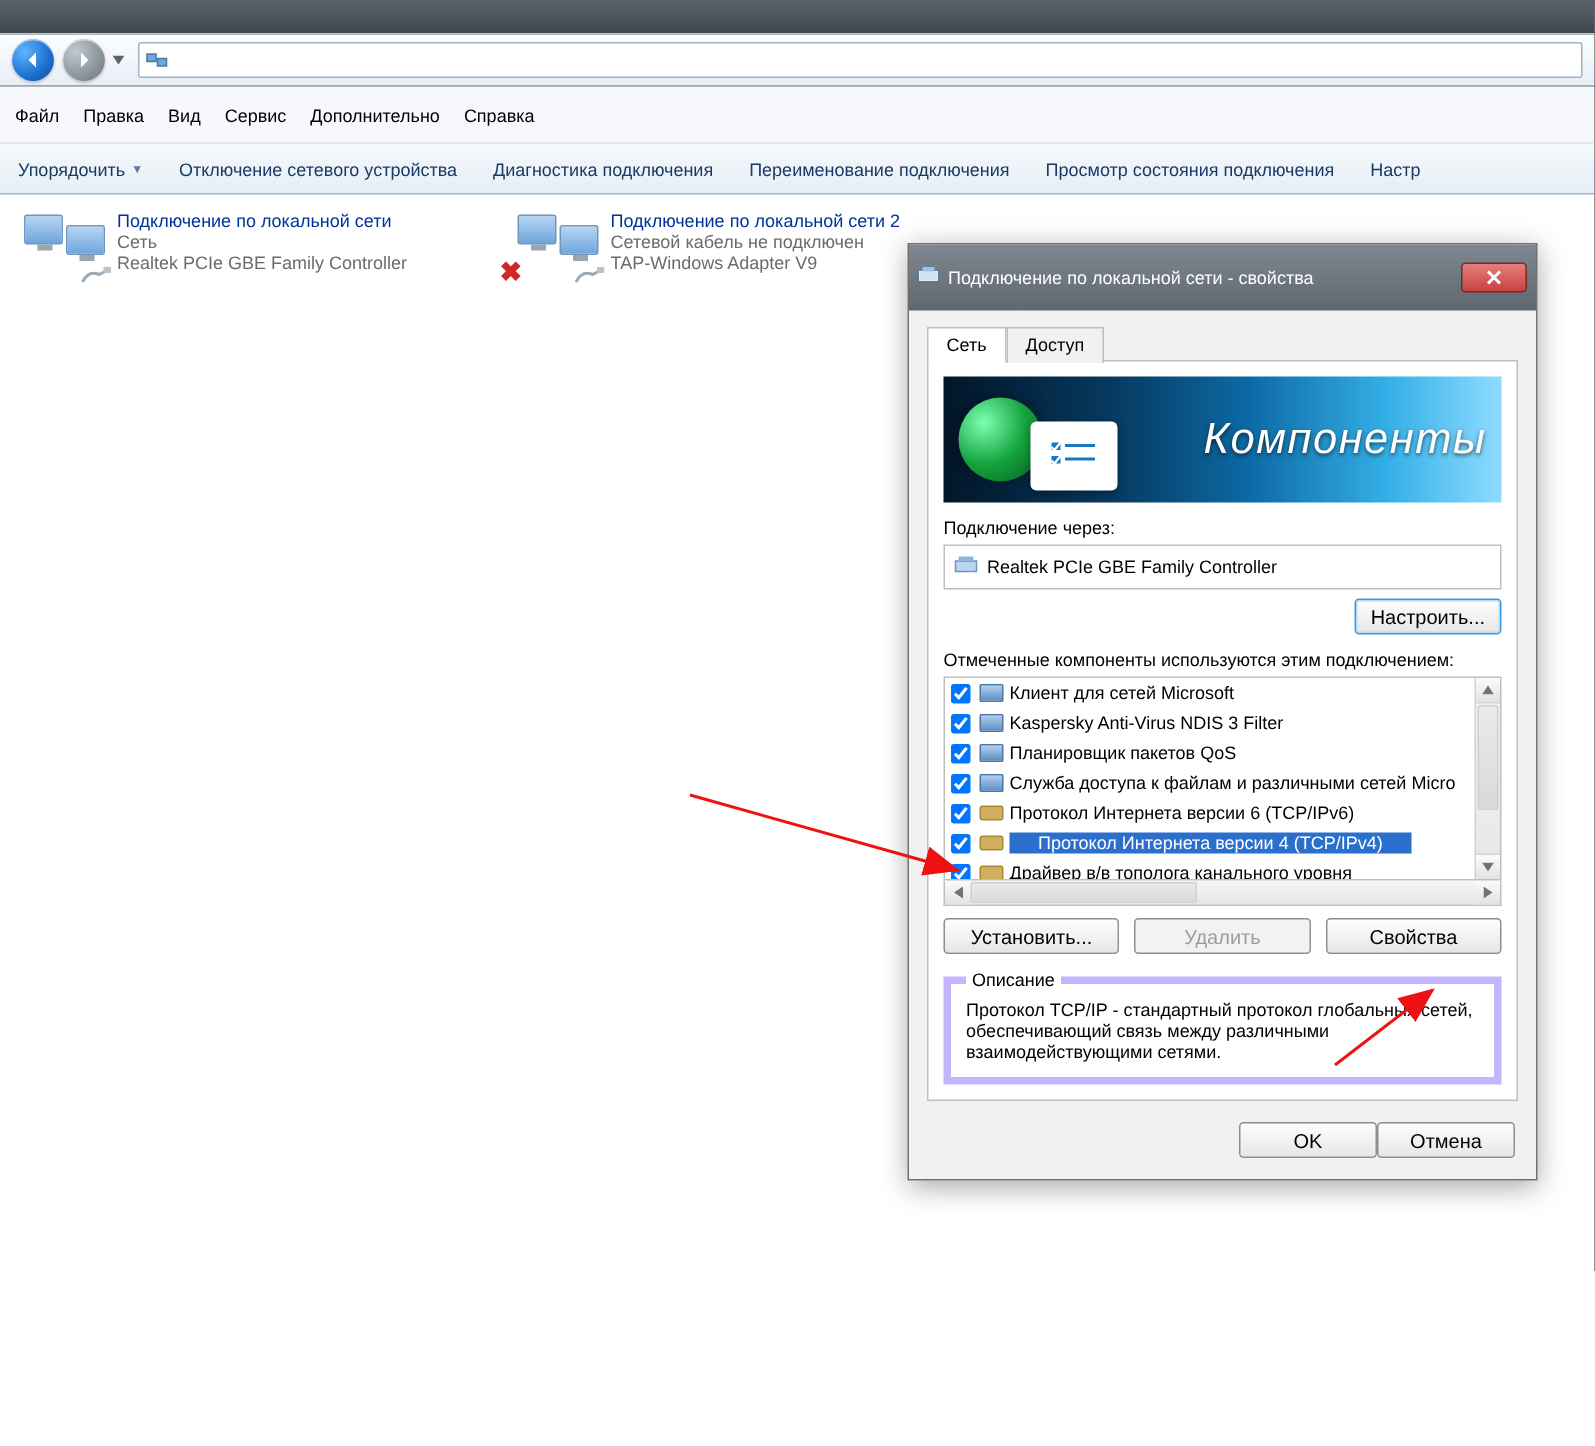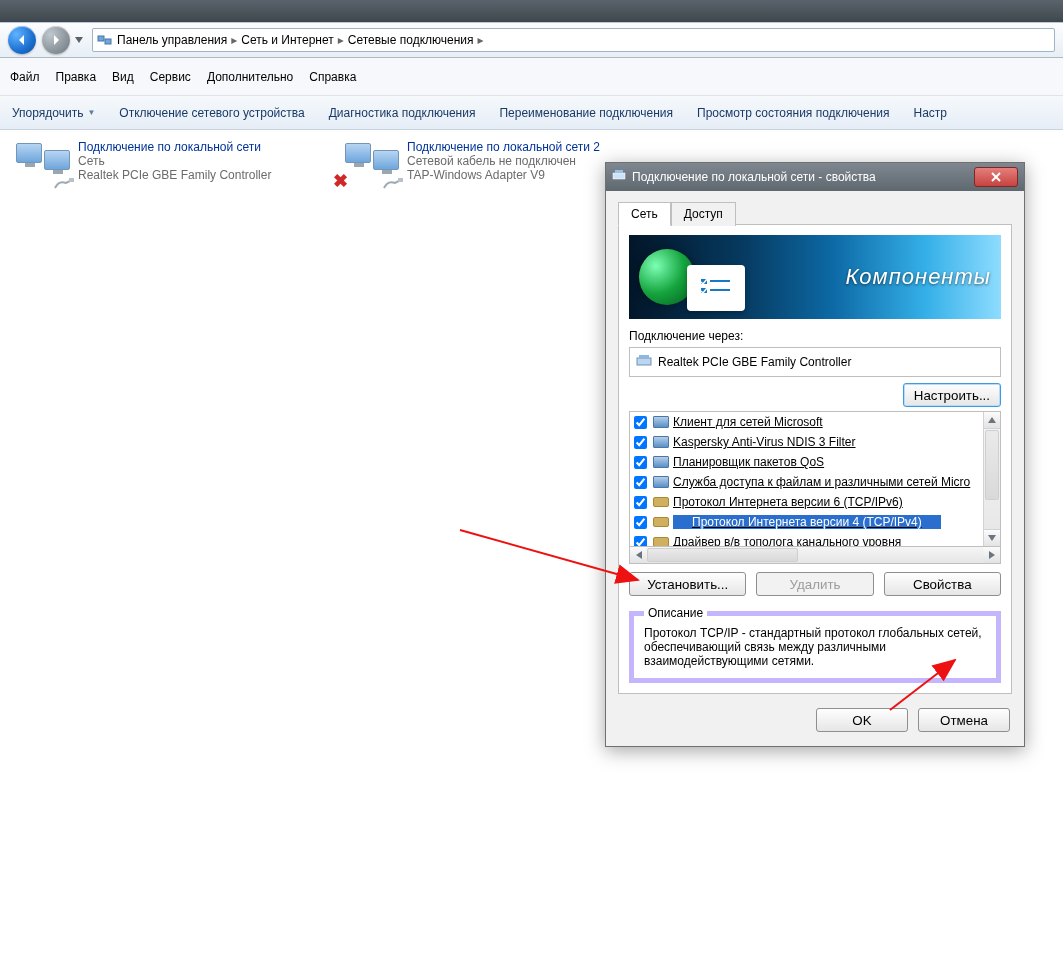--- a/index.html
+++ b/index.html
@@ -77,21 +77,21 @@
   .conn.c1 { left:16px; top:10px; width:310px; }
   .conn.c2 { left:345px; top:10px; width:280px; }
 
   
   .dialog {
     position:absolute; left:605px; top:32px; width:420px;
     background:#f1f1f1; border:1px solid #707070;
     box-shadow:0 4px 18px rgba(0,0,0,.35);
   }
   .dlg-title {
-    height:28px; background: linear-gradient(#7f8890,#5f676f);
+    height:44px; background: linear-gradient(#7f8890,#5f676f);
     color:#fff; display:flex; align-items:center; gap:6px; padding:0 6px; font-size:12px;
   }
   .dlg-title .spacer { flex:1; }
   .dlg-close {
     width:44px; height:20px; border-radius:3px;
     background:linear-gradient(#e47f7d,#c74340); border:1px solid #7e2826;
     display:flex; align-items:center; justify-content:center; cursor:pointer;
   }
   .dlg-close svg { stroke:#fff; stroke-width:2; }
 
@@ -115,21 +115,21 @@
   .banner .globe {
     width:56px; height:56px; border-radius:50%;
     background: radial-gradient(circle at 30% 30%, #7dffb4, #15a43e 50%, #055a1d);
     box-shadow:0 0 12px rgba(0,0,0,.4);
   }
   .banner .clip {
     width:58px; height:46px; background:#fff; border-radius:4px; display:flex; align-items:center; justify-content:center;
     position:relative; box-shadow:0 2px 4px rgba(0,0,0,.3); margin-left:-18px; margin-top:22px;
   }
   .banner .clip svg { fill:#1679c6; }
-  .banner .word { font-size:22px; font-style:italic; letter-spacing:1px; text-shadow:0 1px 3px rgba(0,0,0,.6); margin-left:auto; }
+  .banner .word { font-size:29px; font-style:italic; letter-spacing:1px; text-shadow:0 1px 3px rgba(0,0,0,.6); margin-left:auto; }
 
   .label { margin:10px 0 4px; }
 
   .adapter-row {
     border:1px solid #bfbfbf; background:#fff; height:30px;
     display:flex; align-items:center; gap:6px; padding:0 6px;
   }
   .btn-row { display:flex; justify-content:flex-end; margin-top:6px; }
   .w-btn {
     min-width:92px; height:24px; padding:0 10px;
@@ -152,32 +152,32 @@
 
   .comp-hscroll {
     height:17px; border:1px solid #bfbfbf; border-top:none; background:linear-gradient(#f5f5f5,#e6e6e6);
     display:flex; align-items:center;
   }
   .comp-hscroll .sbtn { width:17px; height:100%; display:flex; align-items:center; justify-content:center; background:linear-gradient(#fbfbfb,#e3e3e3);}
   .comp-hscroll .track { flex:1; height:100%; position:relative; }
   .comp-hscroll .thumb { position:absolute; left:0; top:1px; bottom:1px; width:45%; background:linear-gradient(#eaeaea,#d9d9d9); border:1px solid #cfcfcf; border-radius:2px; }
 
   .comp-item {
-    height:20px; display:flex; align-items:center; gap:4px; padding:0 4px; white-space:nowrap;text-decoration:underline;
+    height:20px; display:flex; align-items:center; gap:4px; padding:0 4px; white-space:nowrap;
   }
   .comp-item input[type=checkbox]{ margin-right:2px; }
   .comp-item .svc-icon { width:16px; height:16px; display:flex; align-items:center; justify-content:center; }
   .comp-item.selected .name { background:#2b6fce; color:#fff; padding:0 19px; }
 
   .three-btn { display:flex; gap:10px; margin-top:8px; }
 
   fieldset.desc { margin-top:10px; border:5px solid #c4b5fd; padding:6px 10px 10px; }
   fieldset.desc legend { padding:0 4px; }
 
-  .dlg-footer { display:flex; justify-content:flex-end; gap:10px; padding:10px 14px 14px; }
+  .dlg-footer { display:flex; justify-content:flex-end; padding:10px 14px 14px; }
 
   
   .arrows { position:absolute; left:0; top:0; width:100%; height:100%; pointer-events:none; }
 
   
   .svc { width:16px; height:12px; background:linear-gradient(#b4cfe9,#5b8fc6); border:1px solid #4a76a8; border-radius:1px; display:inline-block; }
   .svc.plug { width:16px; height:10px; background:#d0b060; border:1px solid #a88830; border-radius:2px; }
 
 </style>
 </head>
@@ -201,21 +201,20 @@
         <path d="M0 0 L8 0 L4 6 Z"></path>
       </svg>
   </div>
   <div class="address">
     <span class="addr-icon">
       <svg width="16" height="16" viewBox="0 0 16 16">
           <rect x="1" y="4" width="6" height="5" fill="#6fa6dc" stroke="#4a76a8"></rect>
           <rect x="8" y="7" width="6" height="5" fill="#6fa6dc" stroke="#4a76a8"></rect>
         </svg>
     </span>
-    <span id="crumbs"><span class="crumb">Панель управления</span><span class="crumb-sep">▸</span><span class="crumb">Сеть и Интернет</span><span class="crumb-sep">▸</span><span class="crumb">Сетевые подключения</span><span class="crumb-sep">▸</span></span>
   </div>
 </div>
 
 <div class="menu-bar">
   <span class="menu-item">Файл</span>
   <span class="menu-item">Правка</span>
   <span class="menu-item">Вид</span>
   <span class="menu-item">Сервис</span>
   <span class="menu-item">Дополнительно</span>
   <span class="menu-item">Справка</span>
@@ -323,20 +322,21 @@
                 <rect x="1" y="5" width="14" height="7" fill="#bcd6ef" stroke="#6f93b6"></rect>
                 <rect x="3" y="2" width="10" height="3" fill="#8db7de"></rect>
               </svg>
           </span>
           <span>Realtek PCIe GBE Family Controller</span>
         </div>
         <div class="btn-row">
           <button class="w-btn highlight">Настроить...</button>
         </div>
 
+        <div class="label">Отмеченные компоненты используются этим подключением:</div>
 
         <div class="comp-list">
           <div id="comp-items">
               <div class="comp-item">
                 <input type="checkbox" checked="" style="">
                 <span class="svc-icon">
                   <span class="svc"></span>
                 </span>
                 <span class="name">Клиент для сетей Microsoft</span>
               </div>

